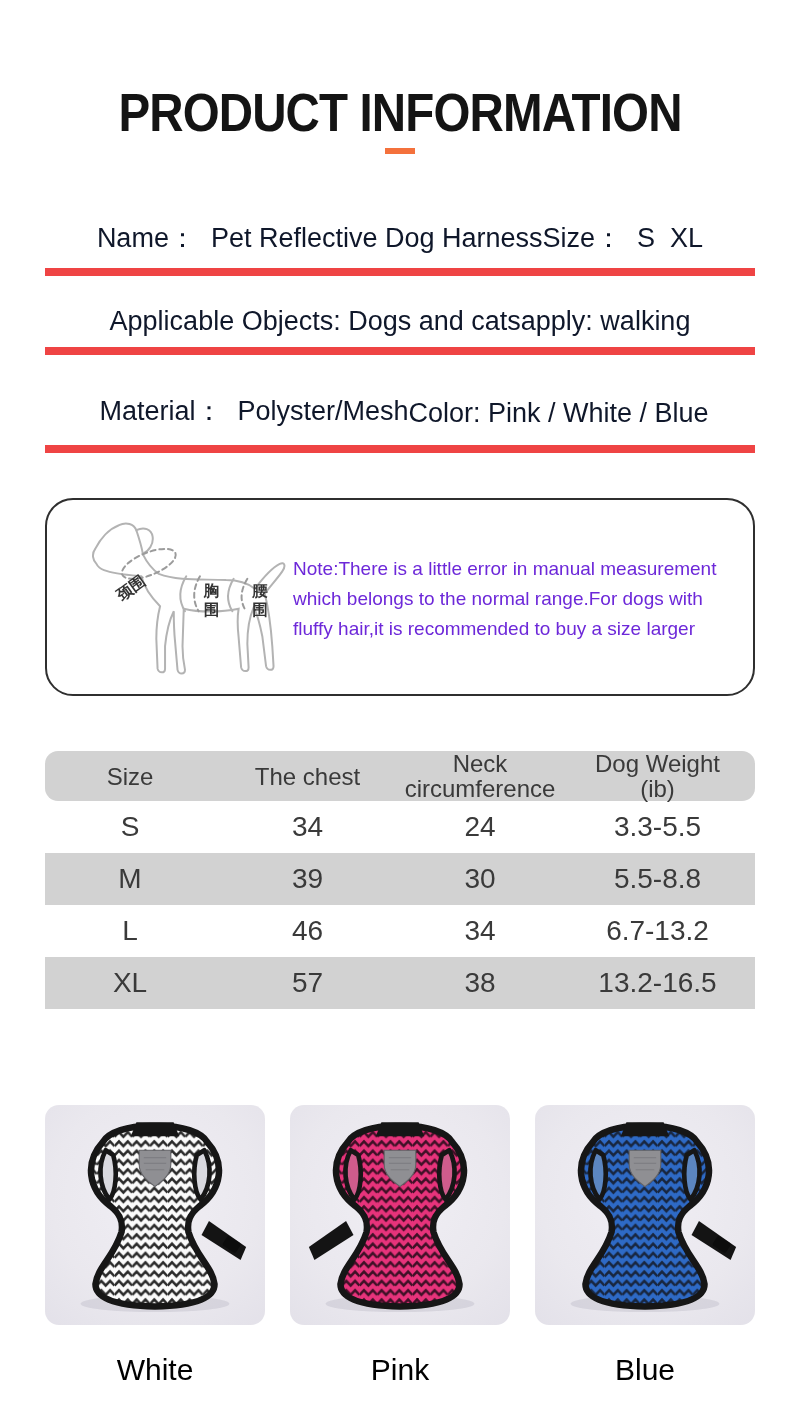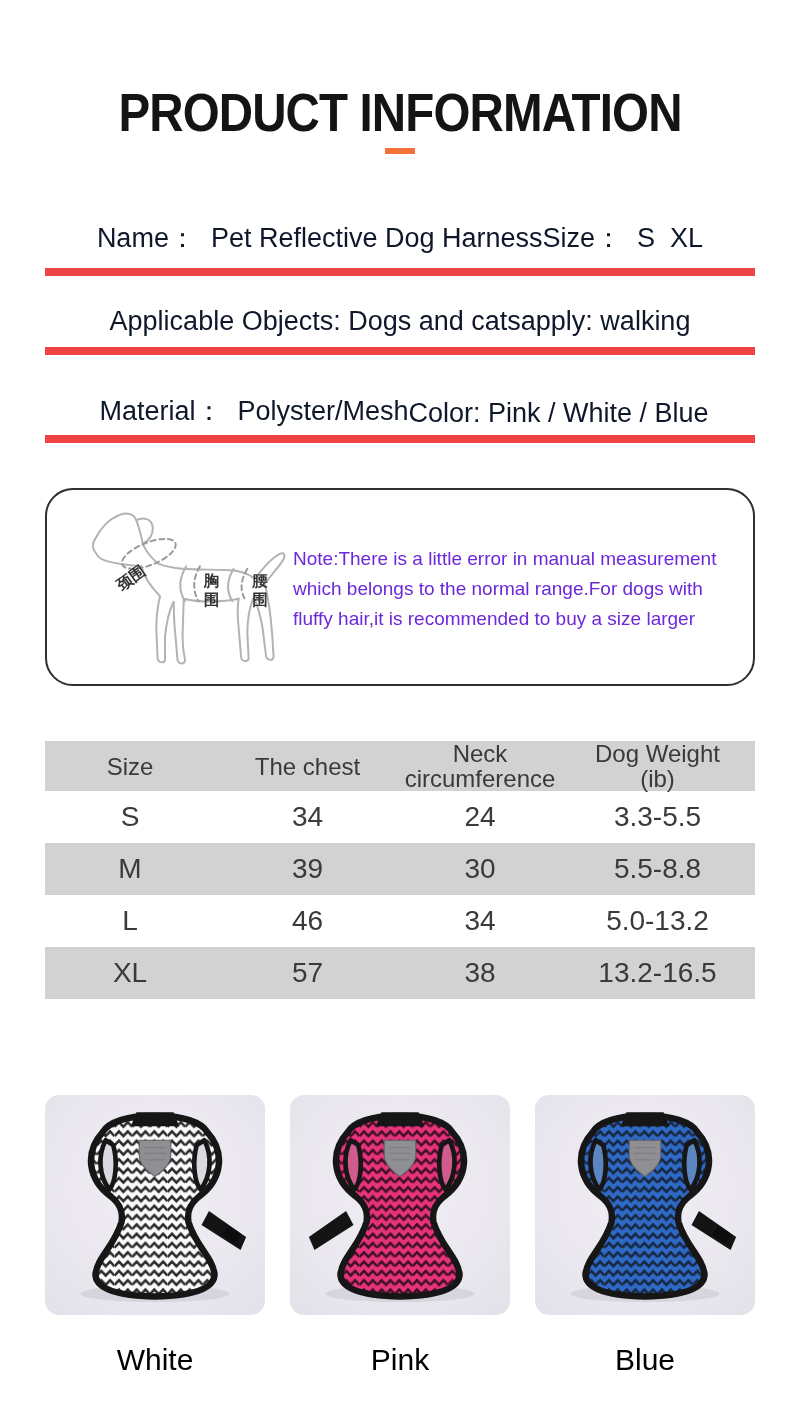--- a/index.html
+++ b/index.html
@@ -29,21 +29,21 @@
   
   .content{width:710px;margin:0 auto;}
   .spec-row{
     display:flex;justify-content:center;align-items:flex-end;
     border-bottom:8px solid #ef4444;
     font-size:27px;color:#0f172a;
   }
   .spec-row .ws{white-space:pre;}
   .spec-row.r1{padding-top:66px;padding-bottom:12px;}
   .spec-row.r2{padding-top:30px;padding-bottom:10px;}
-  .spec-row.r3{padding-top:38px;padding-bottom:6px;}
+  .spec-row.r3{padding-top:38px;padding-bottom:16px;}
   .spec-row.r3 .left{padding-left:8px;}
   
   .note-box{
     position:relative;
     margin-top:45px;
     height:194px;
     border:2px solid #2f2f2f;
     border-radius:28px;
   }
   .dog-svg{position:absolute;left:32px;top:14px;width:212px;height:auto;}
@@ -54,21 +54,21 @@
     font-family:"DejaVu Sans","Liberation Sans",sans-serif;
     font-size:12.5px;font-weight:bold;
   }
   .note-text{
     position:absolute;left:246px;top:54px;width:450px;
     font-size:19px;line-height:30px;color:#6d28d9;
   }
   
   .size-table{margin-top:55px;color:#3a3a3a;}
   .trow{display:grid;grid-template-columns:170px 185px 160px 195px;}
-  .trow.head{height:50px;background:#d2d2d2;}
+  .trow.head{height:50px;background:#d2d2d2;border-radius:13px;}
   .trow.body{height:52px;font-size:28px;}
   .trow.body.alt{background:#d2d2d2;}
   .trow .cell{
     display:flex;flex-direction:column;
     align-items:center;justify-content:center;
   }
   .trow.head .cell{font-size:24px;line-height:25px;}
   
   .products{margin-top:96px;display:flex;justify-content:space-between;}
   .card{
@@ -156,21 +156,21 @@
       <div class="trow body alt">
         <div class="cell">M</div>
         <div class="cell">39</div>
         <div class="cell">30</div>
         <div class="cell">5.5-8.8</div>
       </div>
       <div class="trow body">
         <div class="cell">L</div>
         <div class="cell">46</div>
         <div class="cell">34</div>
-        <div class="cell">5.0-13.2</div>
+        <div class="cell">6.7-13.2</div>
       </div>
       <div class="trow body alt">
         <div class="cell">XL</div>
         <div class="cell">57</div>
         <div class="cell">38</div>
         <div class="cell">13.2-16.5</div>
       </div>
     </div>
 
     <div class="products">

